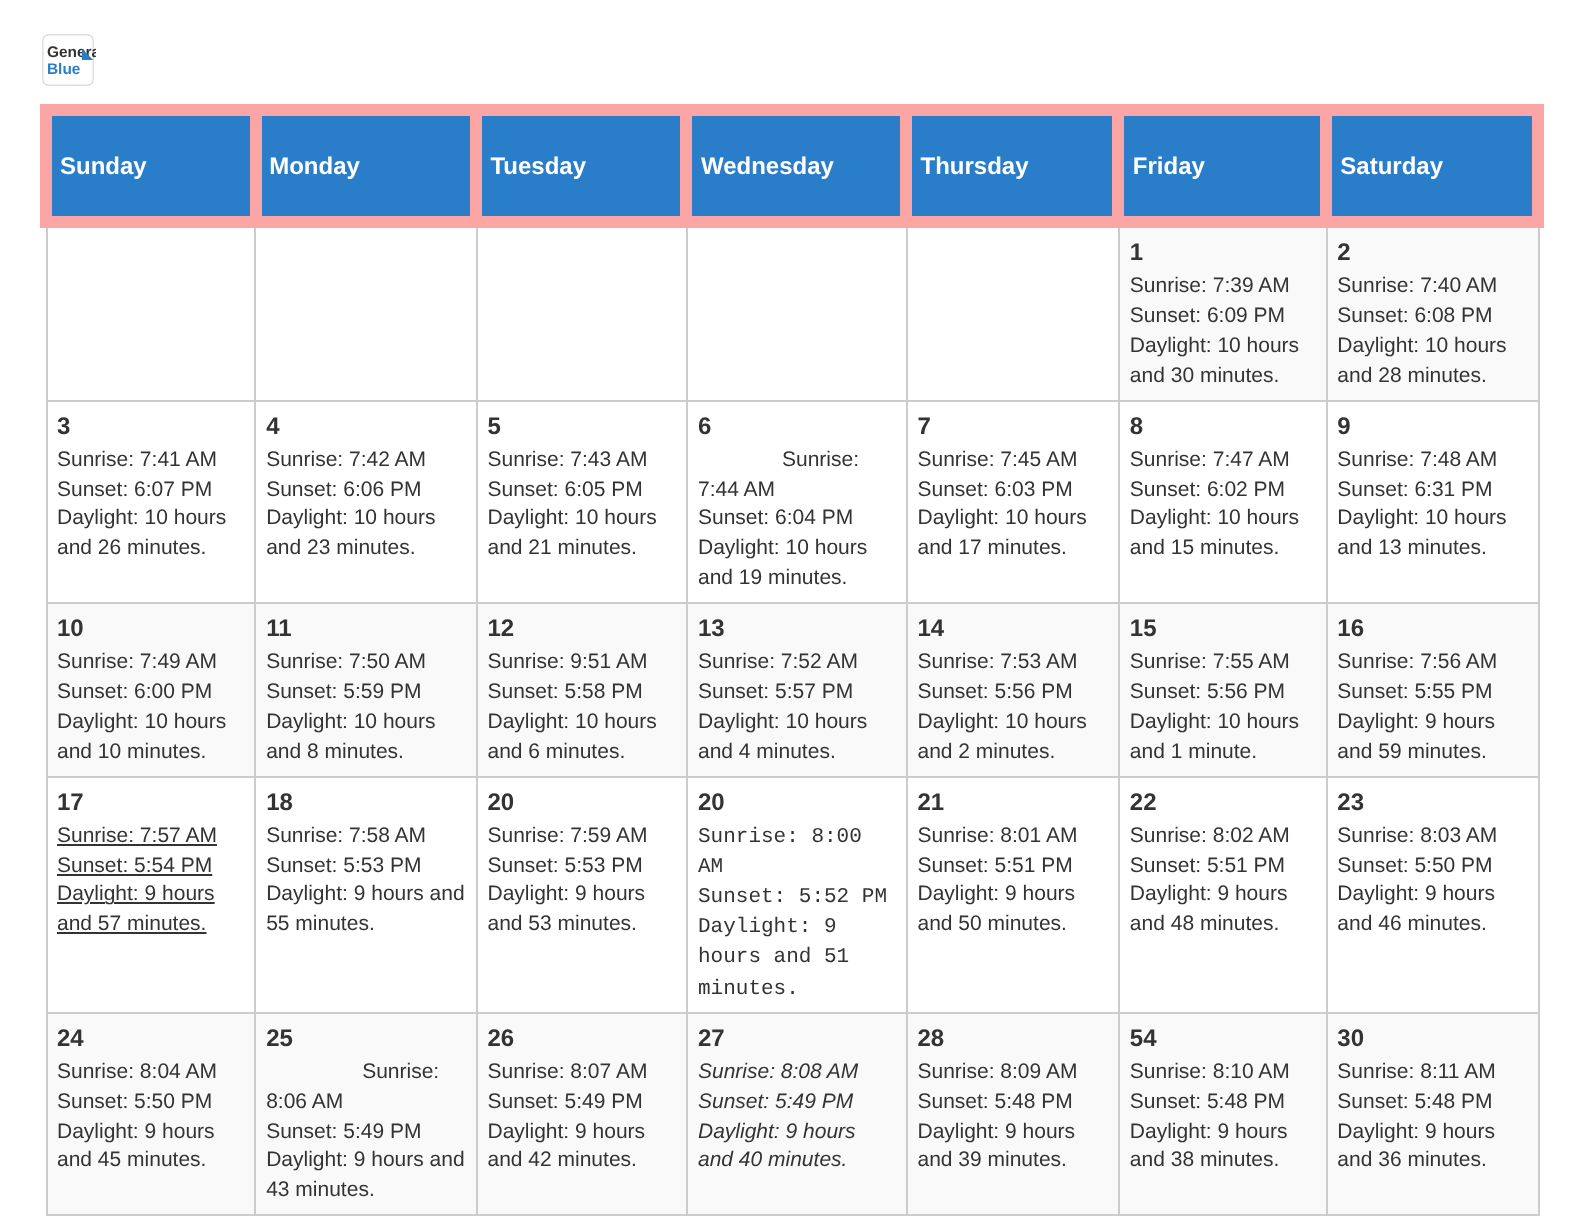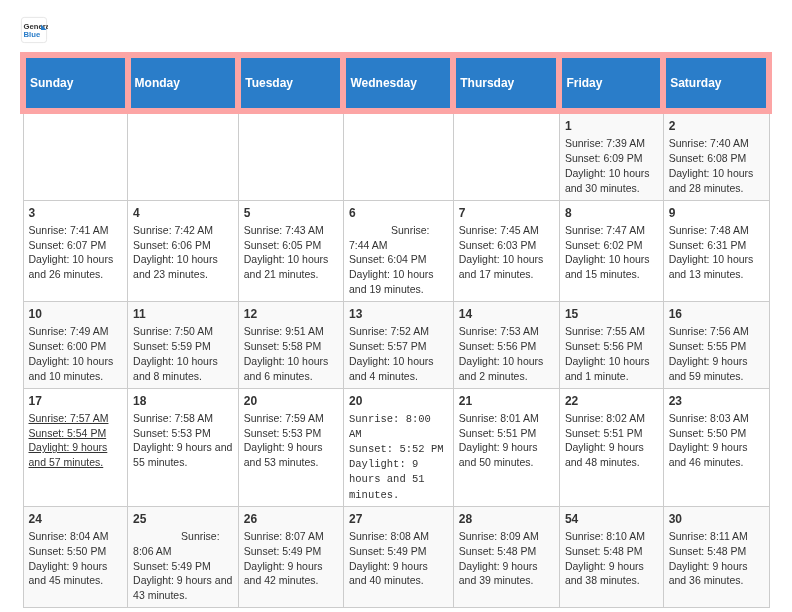--- a/index.html
+++ b/index.html
@@ -197,21 +197,21 @@
       <tr>
         <td><span class="day-number">24</span><span class="day-info" style="white-space: pre-line;">Sunrise: 8:04 AM
 Sunset: 5:50 PM
 Daylight: 9 hours and 45 minutes.</span></td>
         <td><span class="day-number">25</span><span class="day-info" style="white-space: pre-line; margin-left: 48px;">Sunrise: 8:06 AM
 Sunset: 5:49 PM
 Daylight: 9 hours and 43 minutes.</span></td>
         <td><span class="day-number">26</span><span class="day-info" style="white-space: pre-line; text-align: center;">Sunrise: 8:07 AM
 Sunset: 5:49 PM
 Daylight: 9 hours and 42 minutes.</span></td>
-        <td><span class="day-number">27</span><span class="day-info" style="white-space: pre-line;">Sunrise: 8:08 AM
+        <td><span class="day-number">27</span><span class="day-info" style="white-space: pre-line; font-style: italic;">Sunrise: 8:08 AM
 Sunset: 5:49 PM
 Daylight: 9 hours and 40 minutes.</span></td>
         <td><span class="day-number">28</span><span class="day-info" style="white-space: pre-line;">Sunrise: 8:09 AM
 Sunset: 5:48 PM
 Daylight: 9 hours and 39 minutes.</span></td>
         <td><span class="day-number">54</span><span class="day-info" style="white-space: pre-line; margin-top: 12px;">Sunrise: 8:10 AM
 Sunset: 5:48 PM
 Daylight: 9 hours and 38 minutes.</span></td>
         <td><span class="day-number">30</span><span class="day-info" style="white-space: pre-line;">Sunrise: 8:11 AM
 Sunset: 5:48 PM

